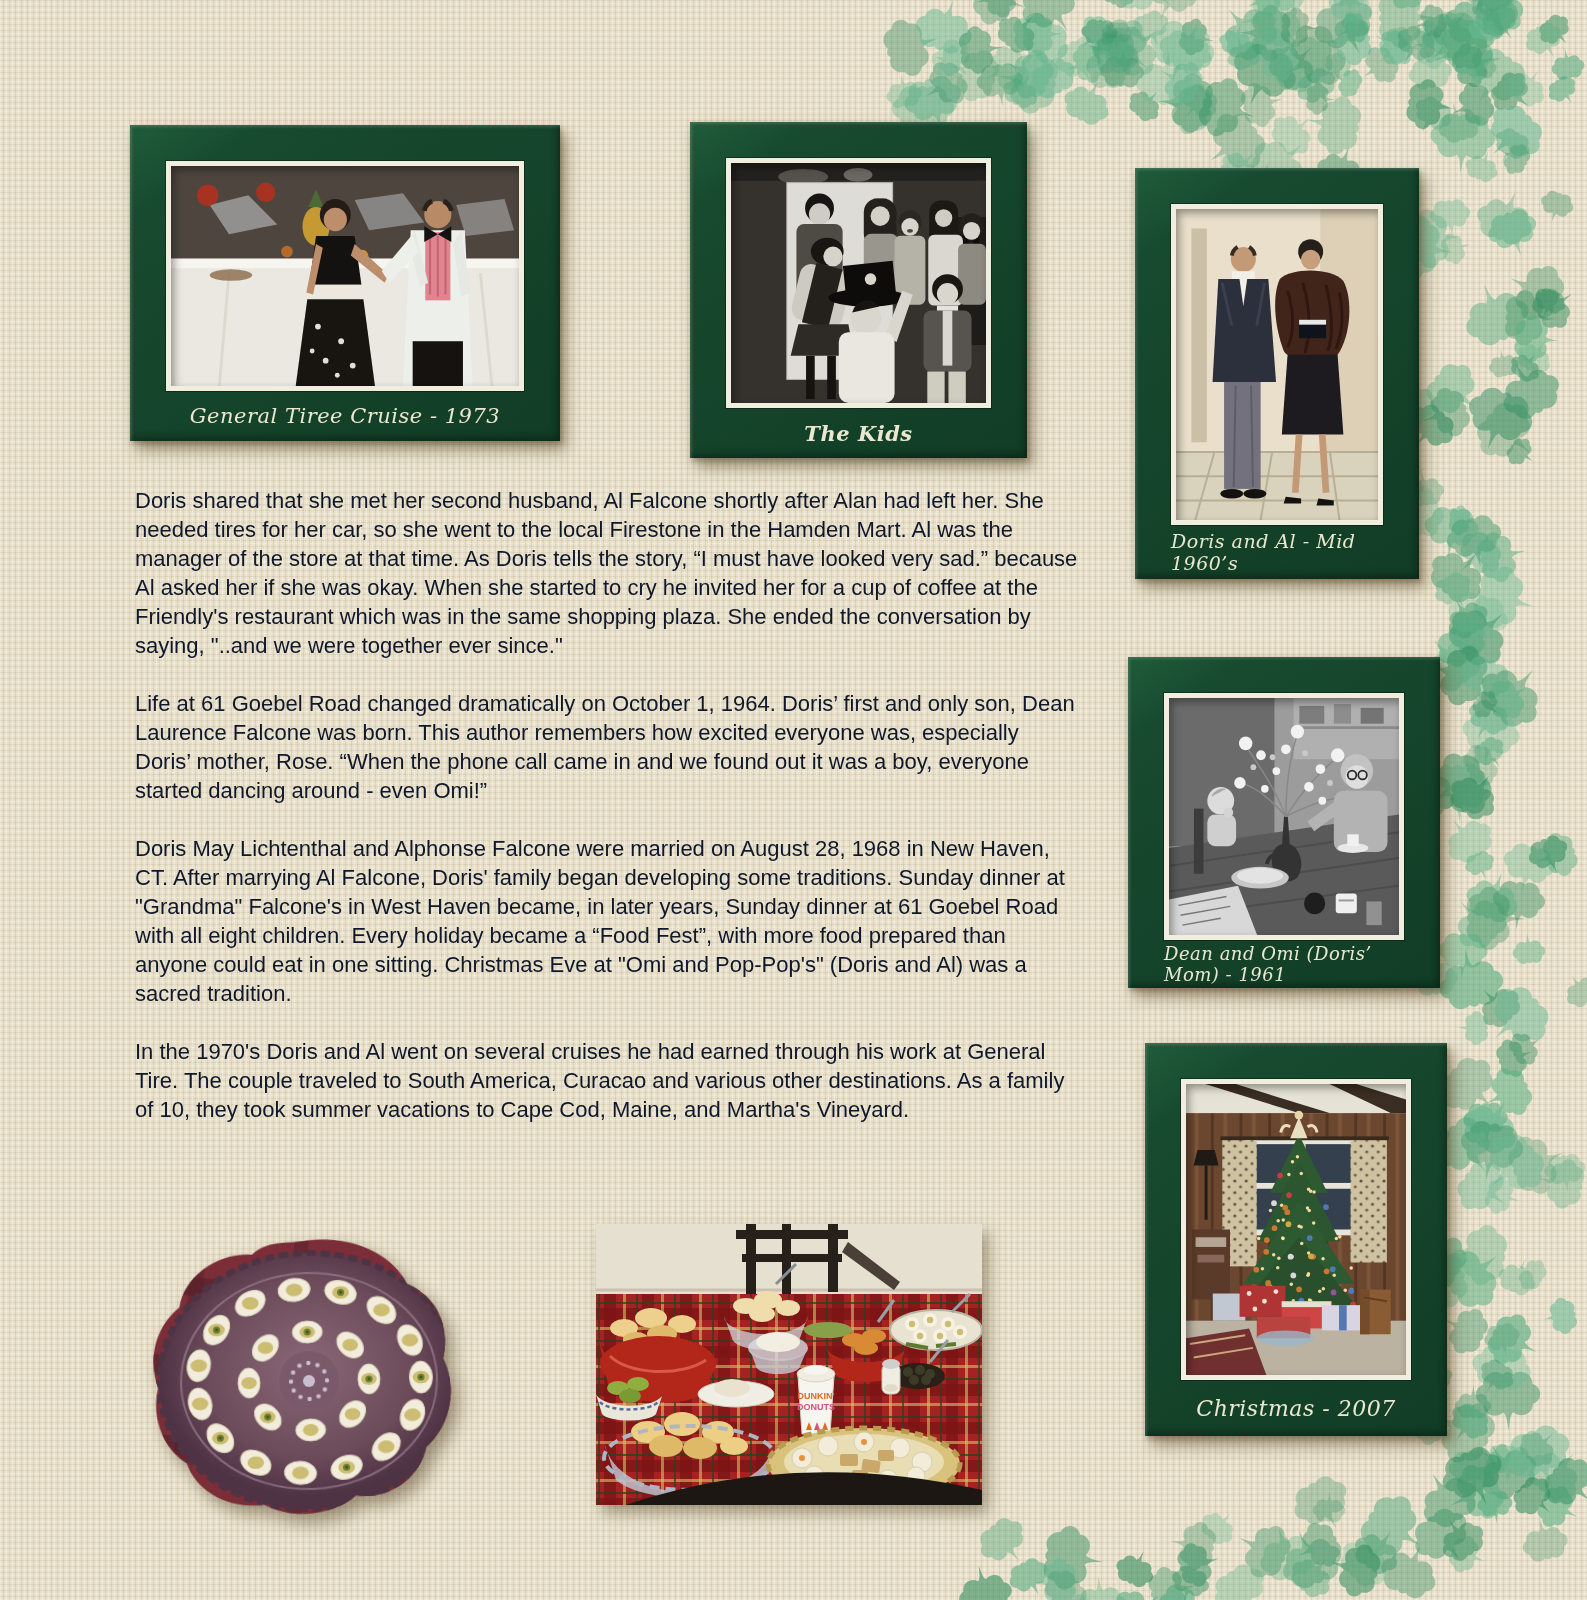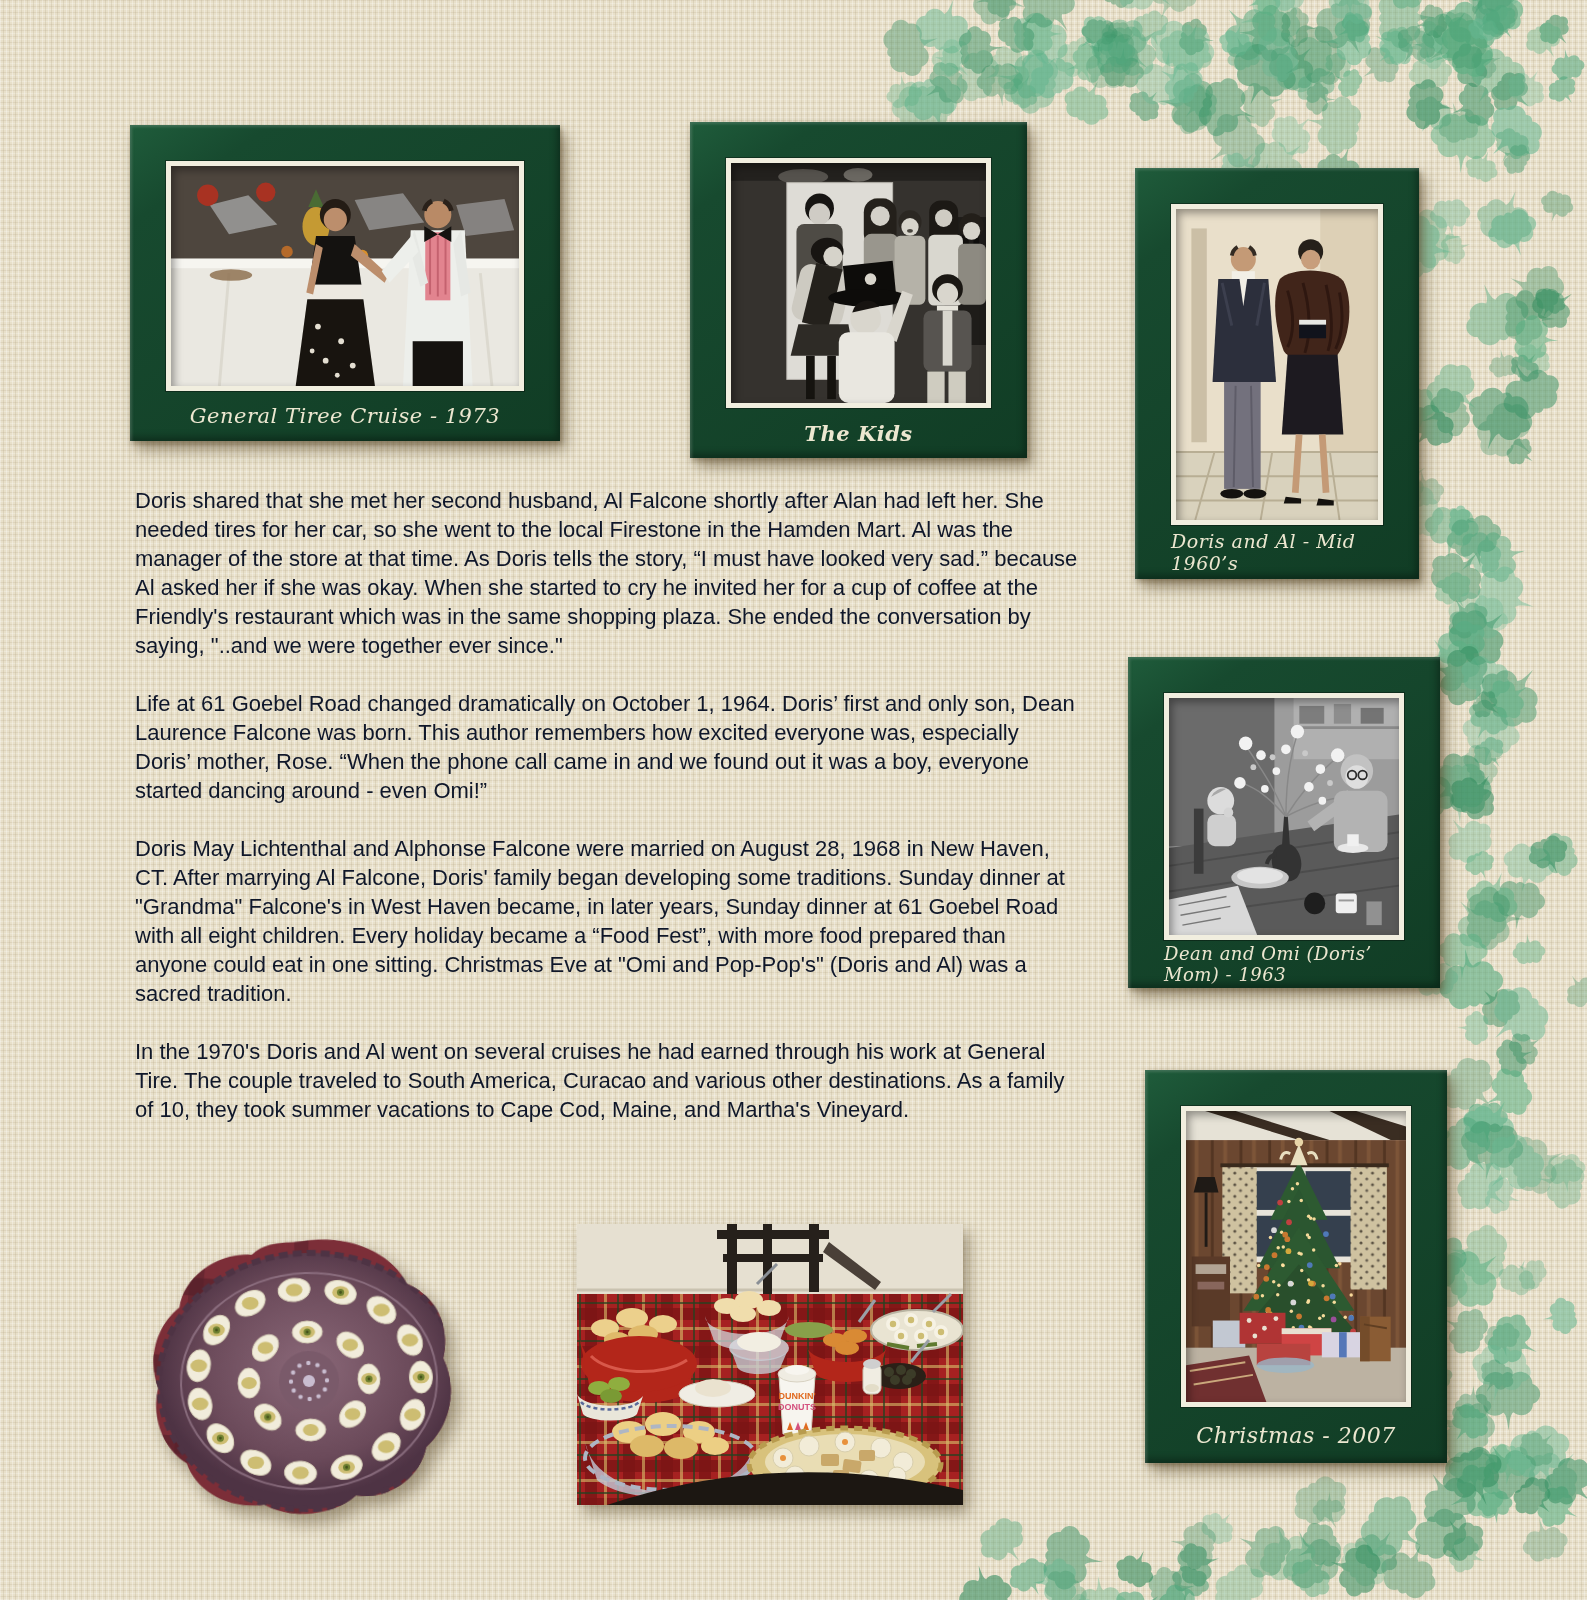--- a/index.html
+++ b/index.html
@@ -25,32 +25,32 @@
   .frame figcaption{height:50px;display:flex;align-items:center;justify-content:center;
      font-family:"DejaVu Serif",serif;font-style:italic;color:#ece7d0;
      font-size:21px;letter-spacing:.5px;}
 
   #frame-cruise{left:130px;top:125px;width:430px;height:316px;}
   #frame-kids{left:690px;top:122px;width:337px;height:336px;font-weight:bold;}
   #frame-doris-al{left:1135px;top:168px;width:284px;height:411px;}
   #frame-doris-al figcaption{height:54px;font-size:19px;}
   #frame-dean-omi{left:1128px;top:657px;width:312px;height:331px;}
   #frame-dean-omi figcaption{height:48px;font-size:18px;}
-  #frame-christmas{left:1145px;top:1070px;width:302px;height:393px;justify-content:flex-end;}
+  #frame-christmas{left:1145px;top:1043px;width:302px;height:393px;justify-content:flex-end;}
   #frame-christmas figcaption{height:56px;font-size:22px;}
 
   .story{position:absolute;left:135px;top:486px;width:945px;z-index:2;
      color:#0f172a;font-size:22px;line-height:29px;}
   .story p{margin:0 0 29px;}
   .story p:last-child{margin-bottom:8px;}
 
   .loose{position:absolute;z-index:2;}
   #photo-eggs{left:148px;top:1235px;width:322px;height:292px;transform:rotate(-2deg);
      filter:drop-shadow(7px 9px 9px rgba(85,70,40,.55));}
-  #photo-buffet{left:577px;top:1224px;width:386px;height:281px;
+  #photo-buffet{left:596px;top:1224px;width:386px;height:281px;
      box-shadow:6px 8px 14px rgba(92,76,46,.5);}
   .loose svg{display:block;width:100%;height:100%;}
 </style>
 </head>
 <body>
 
 <div class="page">
   <div class="texture"></div>
 
   <svg id="ivy" width="1587" height="1600">
@@ -575,21 +575,21 @@
         <ellipse cx="95" cy="182" rx="30" ry="11" fill="#c7c7c7"></ellipse>
         <ellipse cx="95" cy="180" rx="24" ry="8" fill="#e3e3e3"></ellipse>
         <circle cx="152" cy="208" r="11" fill="#1e1e1e"></circle>
         <rect x="174" y="198" width="22" height="20" rx="3" fill="#efefef"></rect>
         <line x1="177" y1="205" x2="193" y2="205" stroke="#9a9a9a" stroke-width="2"></line>
         <rect x="206" y="206" width="16" height="24" fill="#9f9f9f" opacity=".8"></rect>
         <polygon points="0,204 72,190 92,240 0,240" fill="#d8d8d8"></polygon>
         <path d="M10,210 l50,-9 M12,220 l52,-9 M14,230 l40,-7" stroke="#777" stroke-width="1.5" fill="none"></path>
       </svg>
     </div>
-    <figcaption>Dean and Omi (Doris’ Mom) - 1963</figcaption>
+    <figcaption>Dean and Omi (Doris’ Mom) - 1961</figcaption>
   </figure>
 
   <figure class="frame" id="frame-christmas">
     <div class="mat">
       <svg viewBox="0 0 230 300" preserveAspectRatio="none">
         <defs>
           <pattern id="wood" width="30" height="300" patternUnits="userSpaceOnUse">
             <rect width="30" height="300" fill="#6b4730"></rect>
             <rect x="26" width="3" height="300" fill="#533522"></rect>
             <rect x="9" width="4" height="300" fill="#7d5538"></rect>

